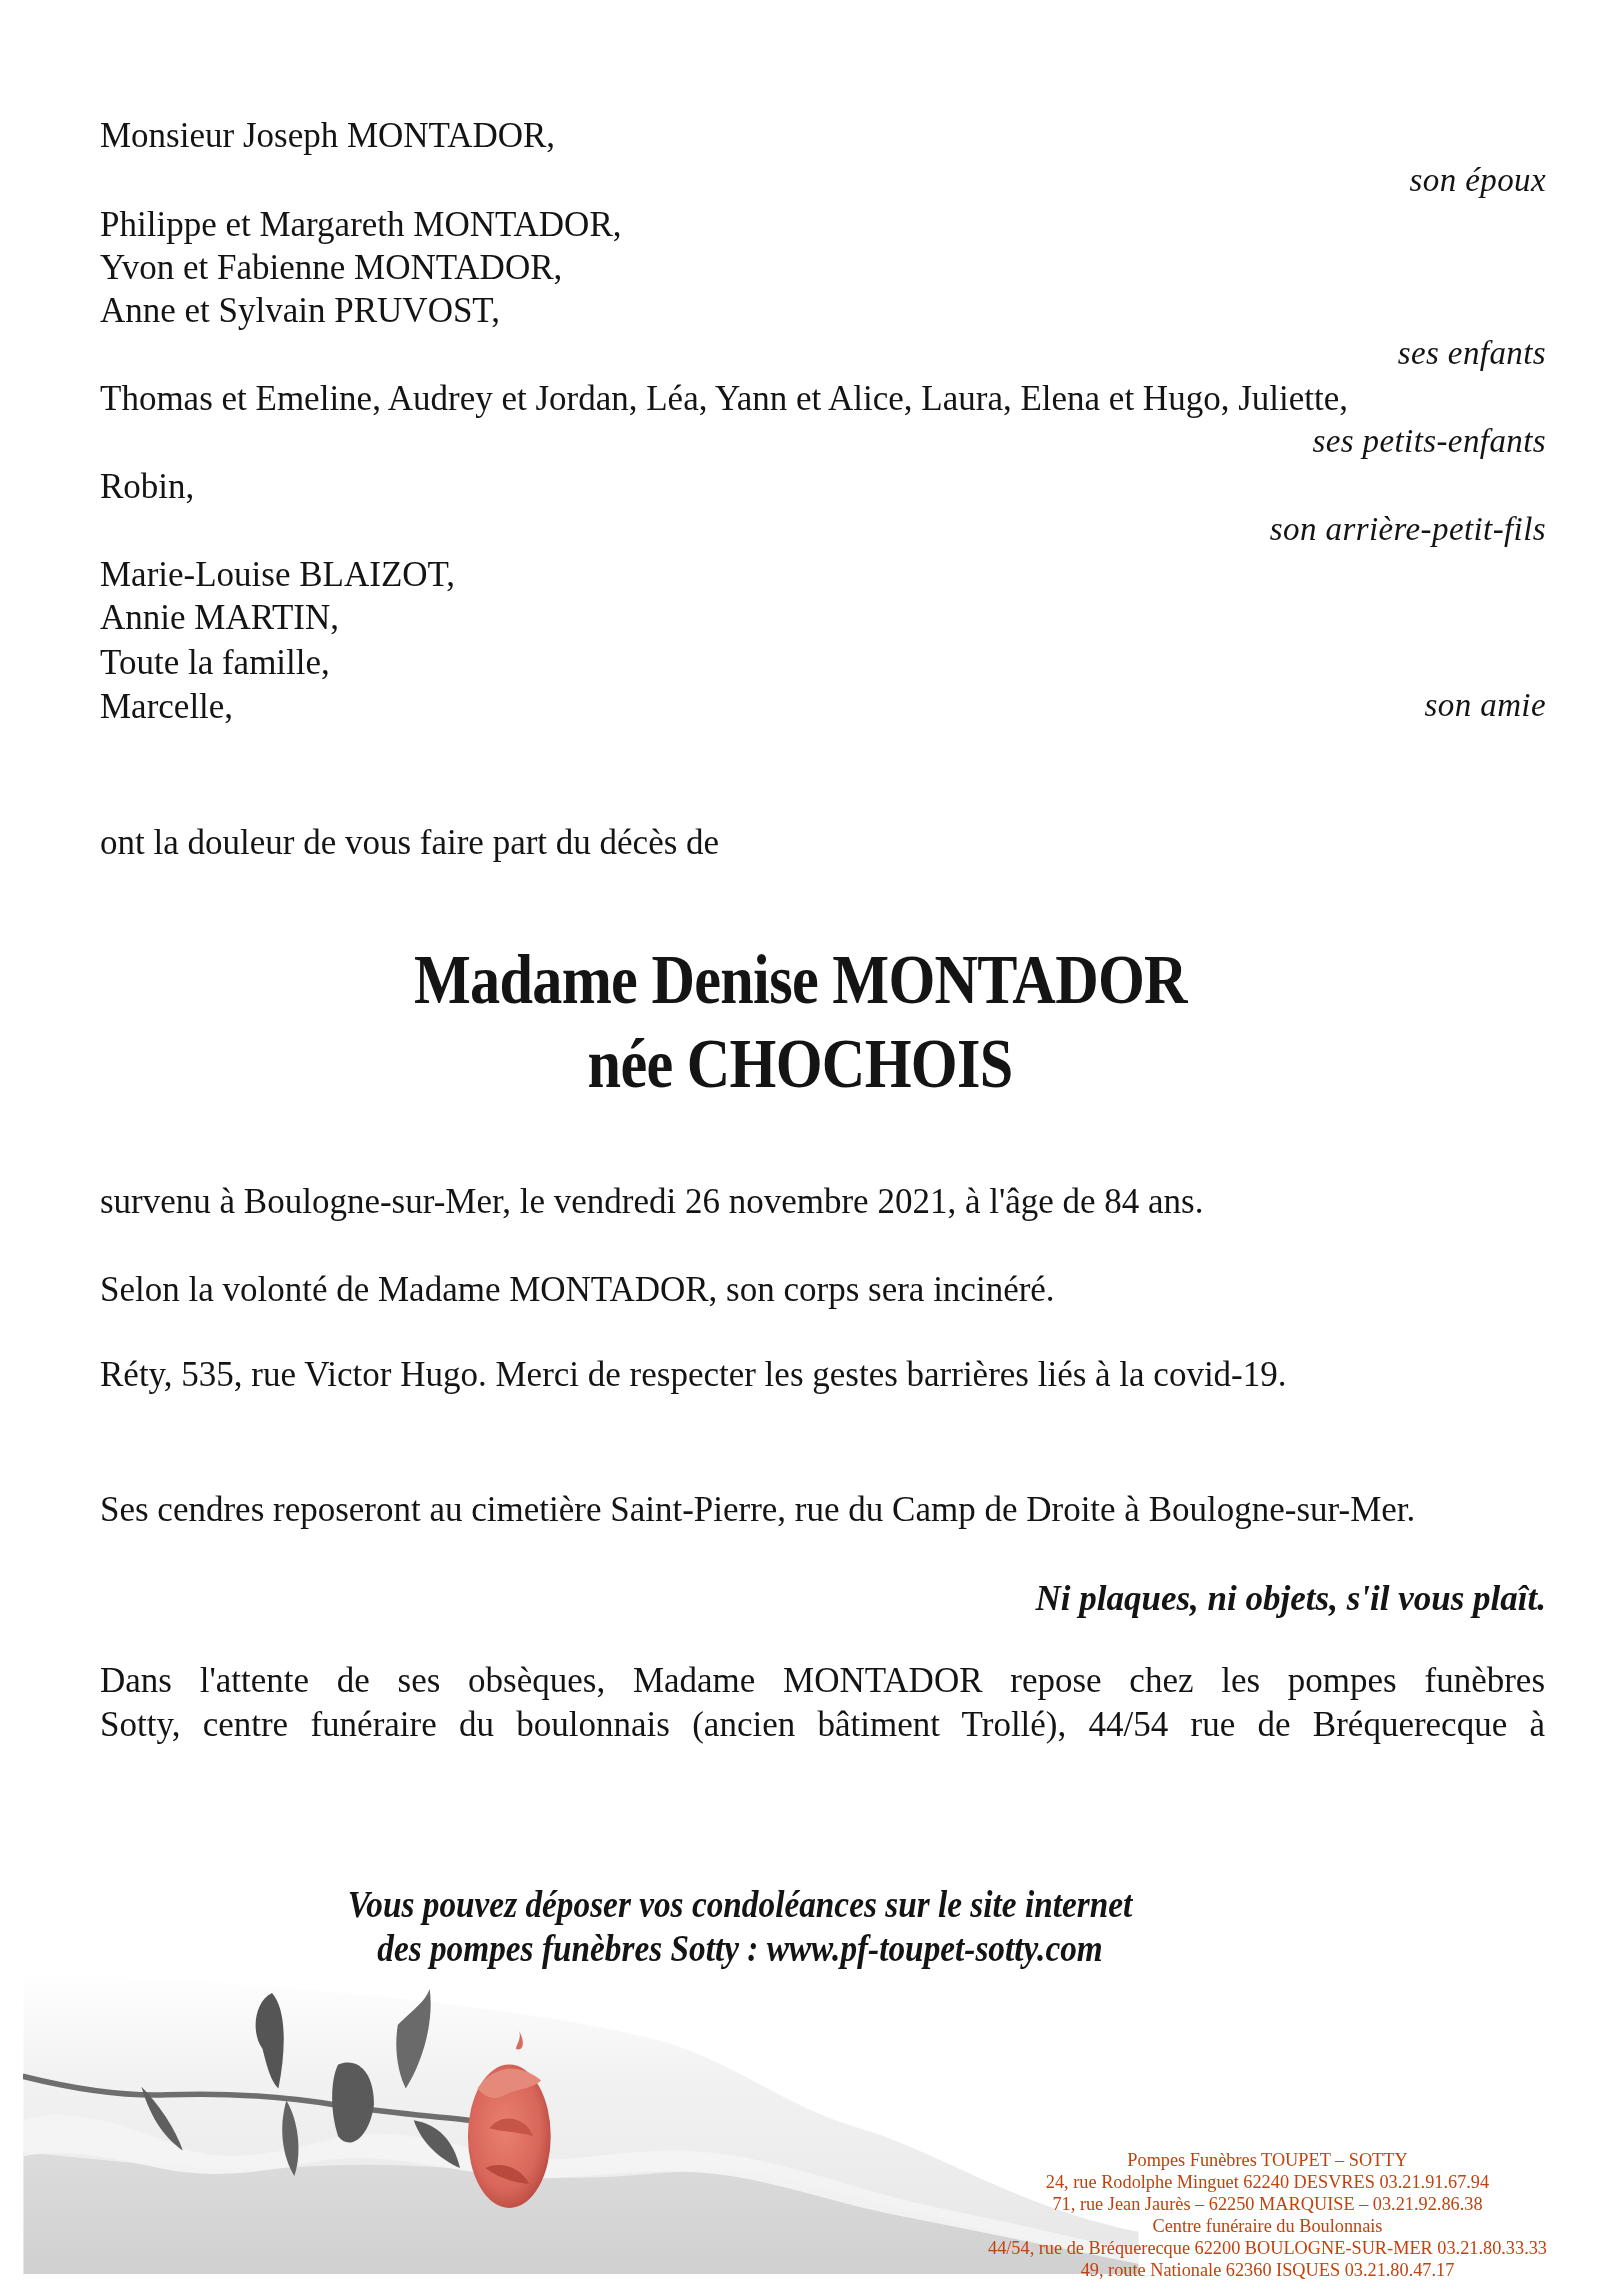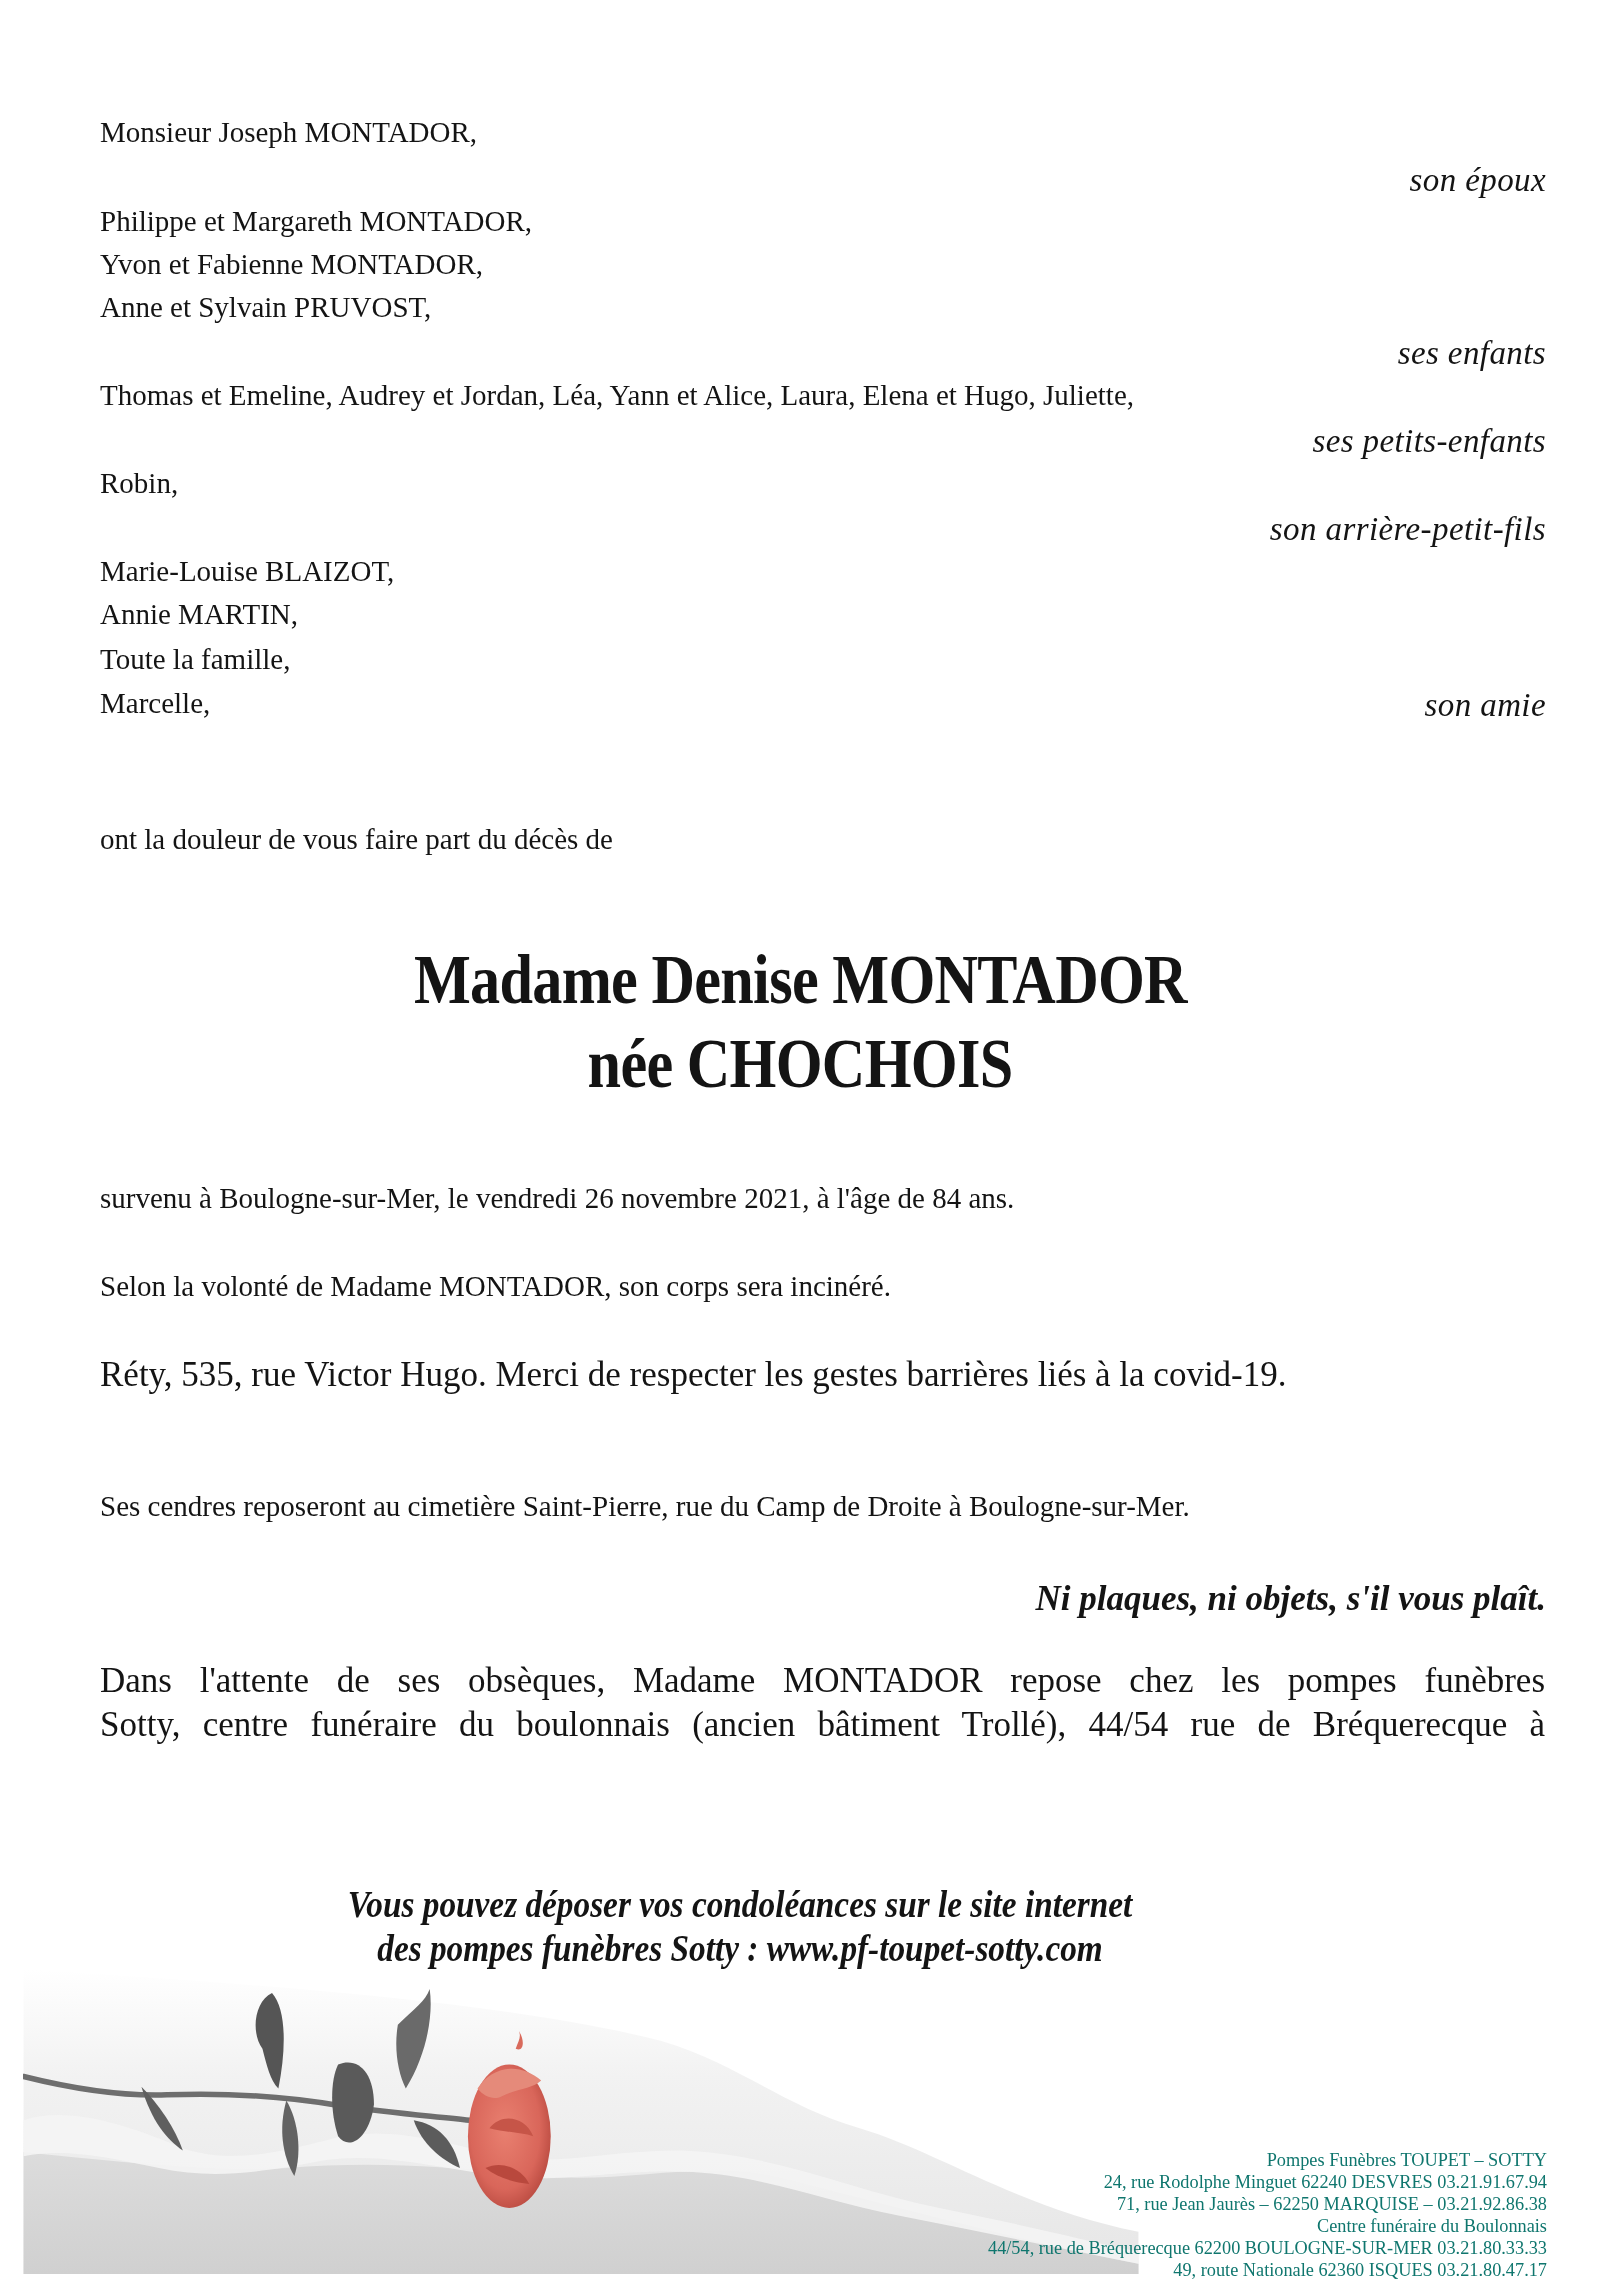--- a/index.html
+++ b/index.html
@@ -1,34 +1,34 @@
 <!DOCTYPE html>
 <html style="font-size:12.8px"><head>
 <meta charset="utf-8">
 <style>
   html, body { margin: 0; padding: 0; background: #ffffff; }
   body { width: 1624px; height: 2295px; position: relative; overflow: hidden;
          font-family: "Liberation Serif", "DejaVu Serif", serif; color: #141414; }
-  .line { position: absolute; white-space: nowrap; font-size: 29px; line-height: 1; }
+  .line { position: absolute; white-space: nowrap; font-size: 35px; line-height: 1; }
   .left { left: 100px; }
   .right { right: 78px; text-align: right; }
   .rel { font-style: italic; font-size: 33px; letter-spacing: 0.4px; }
   .title { position: absolute; left: 0; width: 1601px; text-align: center; font-weight: bold;
            font-size: 70px; line-height: 1; letter-spacing: -0.8px; }
   .title span { display: inline-block; transform: scaleX(0.86); transform-origin: center; }
   .justify { position: absolute; left: 100px; width: 1445px; font-size: 35px; line-height: 44px;
              text-align: justify; text-align-last: left; }
   .justify span { display: block; text-align: justify; text-align-last: justify; }
   .justify span.last { text-align-last: left; }
   .note { position: absolute; right: 78px; font-weight: bold; font-style: italic; font-size: 35px; white-space: nowrap; }
   .condo { position: absolute; left: 0; width: 1480px; text-align: center; font-weight: bold; font-style: italic;
            font-size: 37px; line-height: 44px; }
   .condo span { display: block; transform: scaleX(0.9); }
   .photo { position: absolute; left: 23px; top: 1969px; width: 1116px; height: 305px; overflow: hidden; }
-  .footer { position: absolute; right: 77px; top: 2149px; text-align: right; font-size: 18.3px; line-height: 22px; color: #0f766e; }
+  .footer { position: absolute; right: 77px; top: 2149px; text-align: center; font-size: 18.3px; line-height: 22px; color: #c2410c; }
   .footer div { white-space: nowrap; }
 </style>
 </head>
 <body>
 
 <div class="line left" style="top:118px">Monsieur Joseph MONTADOR,</div>
 <div class="line right rel" style="top:164px">son époux</div>
 <div class="line left" style="top:207px">Philippe et Margareth MONTADOR,</div>
 <div class="line left" style="top:250px">Yvon et Fabienne MONTADOR,</div>
 <div class="line left" style="top:293px">Anne et Sylvain PRUVOST,</div>

